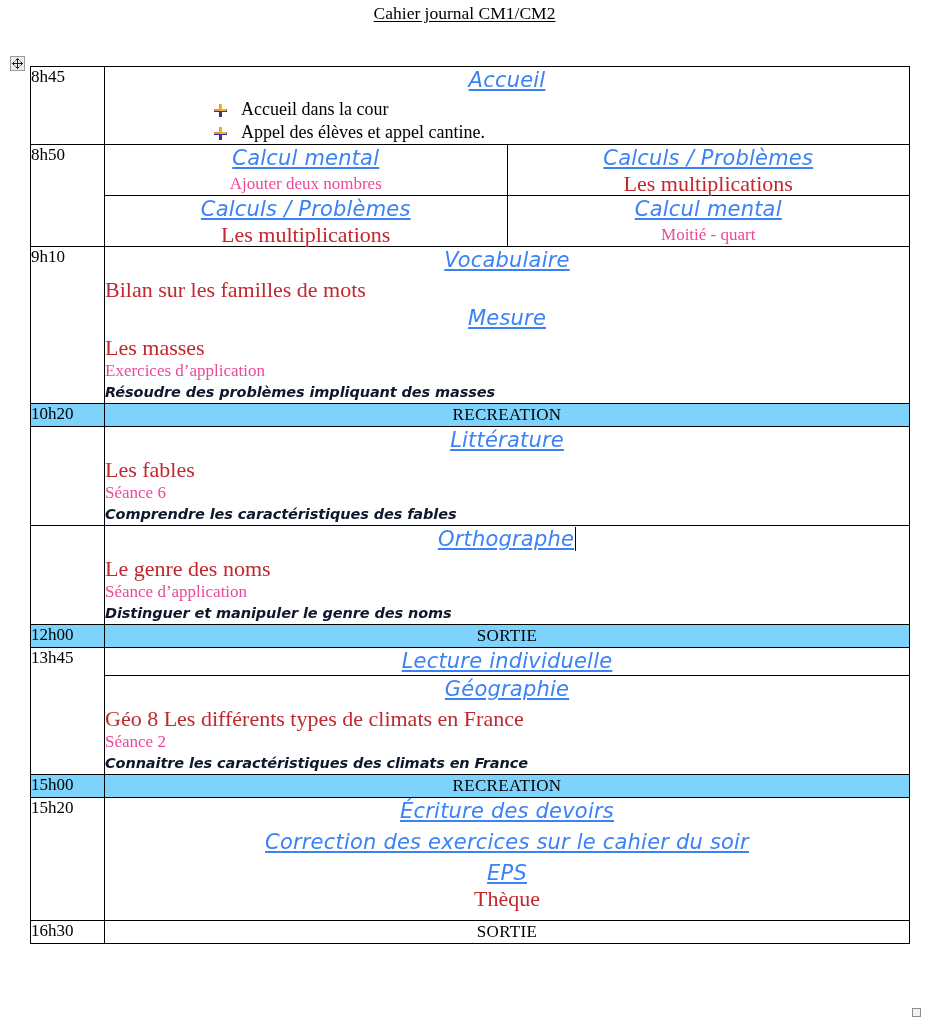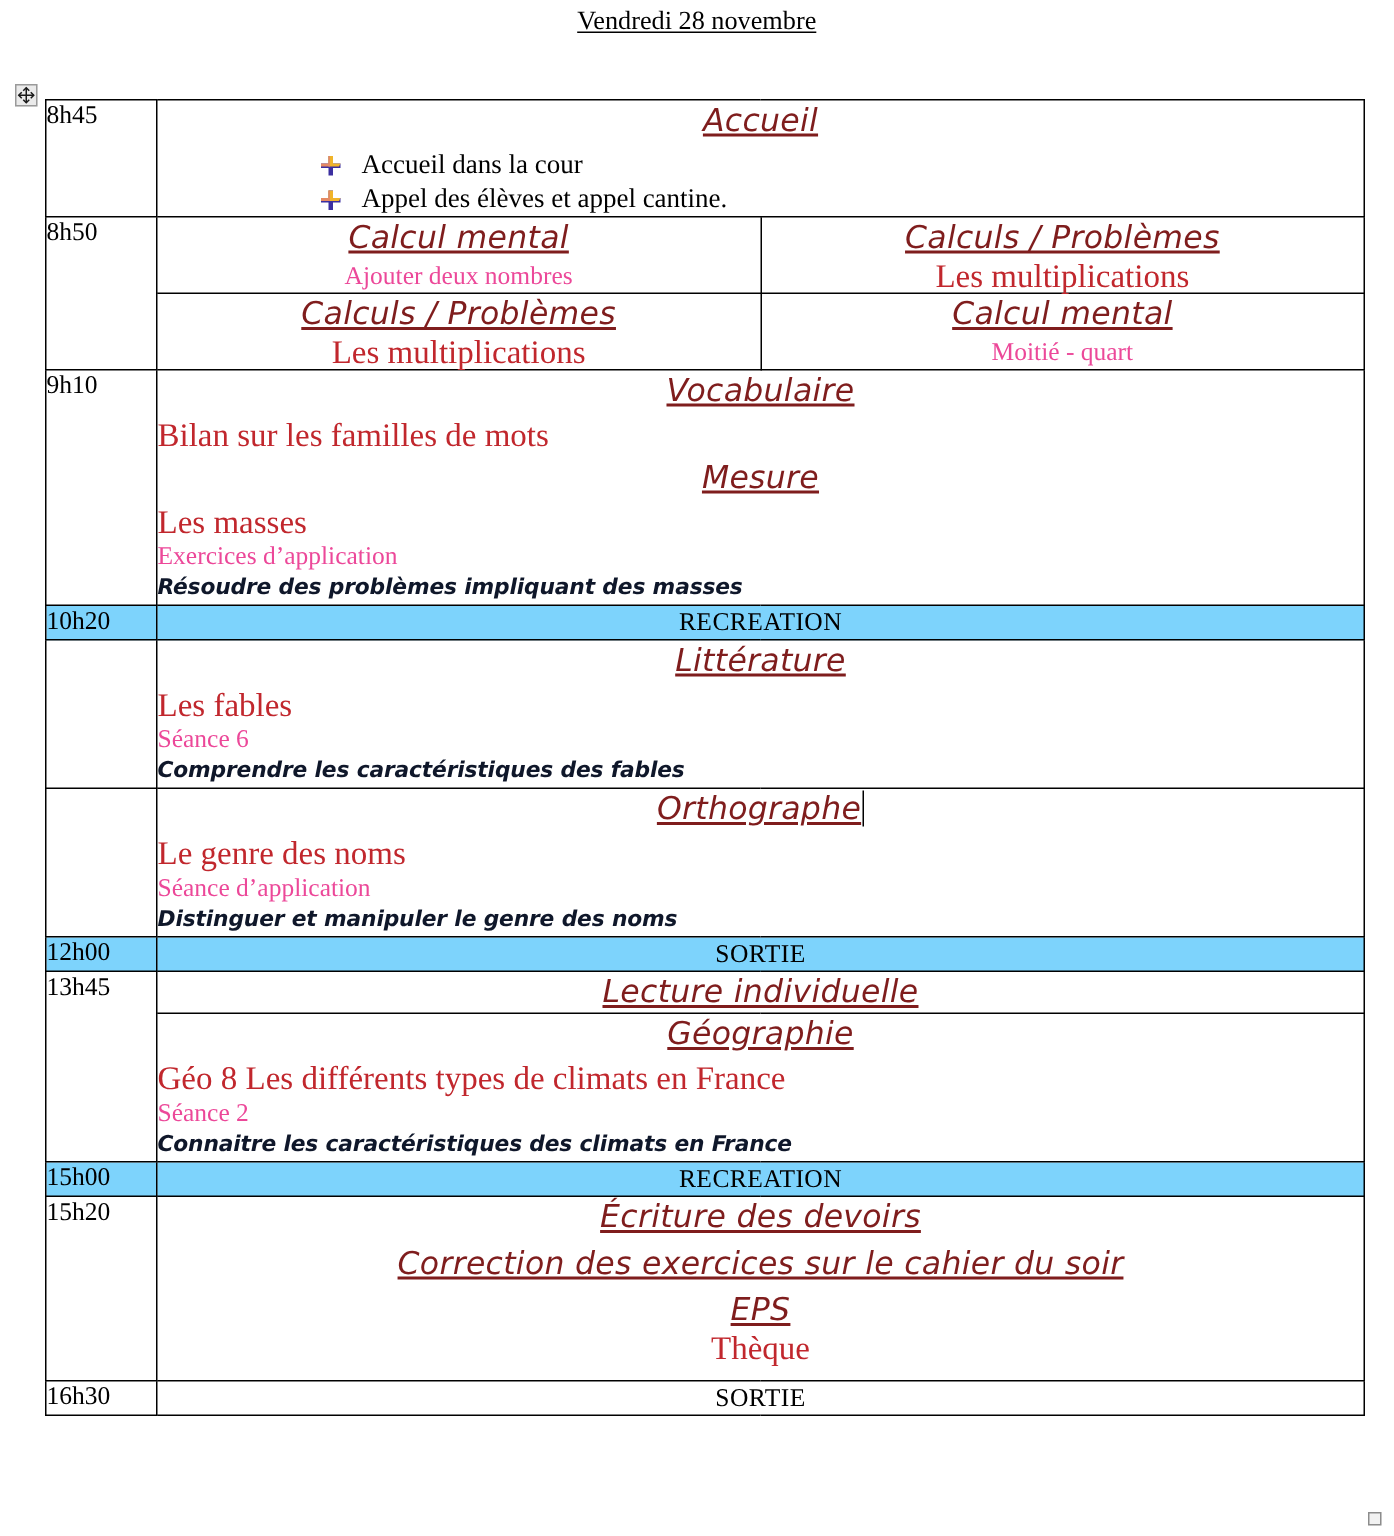--- a/index.html
+++ b/index.html
@@ -81,21 +81,21 @@
     padding: 2px 0 0 4px;
     white-space: nowrap;
     vertical-align: top;
   }
   .cell-body {
     padding: 2px 6px 4px 6px;
   }
 
   
   .subject {
-    color: #7f1d1d;
+    color: #3b82f6;
     font-family: "DejaVu Sans", sans-serif;
     font-size: 21px;
     line-height: 27px;
     font-style: italic;
     font-weight: 400;
     text-decoration: underline;
     text-underline-offset: 2px;
     letter-spacing: 0.2px;
   }
   .center { text-align: center; }
@@ -169,21 +169,21 @@
     background: #000;
     vertical-align: -5px;
     margin-left: 1px;
   }
 </style>
 </head>
 <body>
 
 <div class="doc-header">
   <div class="title-row">
-    <span class="title-line">Vendredi 28 novembre</span>
+    <span class="title-line">Cahier journal CM1/CM2</span>
   </div>
 </div>
 
 <div class="table-move-handle">
   <svg width="13" height="13" viewBox="0 0 13 13" aria-hidden="true">
     <g fill="none" stroke="#1a1a1a" stroke-width="1">
       <line x1="6.5" y1="1.5" x2="6.5" y2="11.5"></line>
       <line x1="1.5" y1="6.5" x2="11.5" y2="6.5"></line>
       <polyline points="4.5,3.5 6.5,1.5 8.5,3.5"></polyline>
       <polyline points="4.5,9.5 6.5,11.5 8.5,9.5"></polyline>

